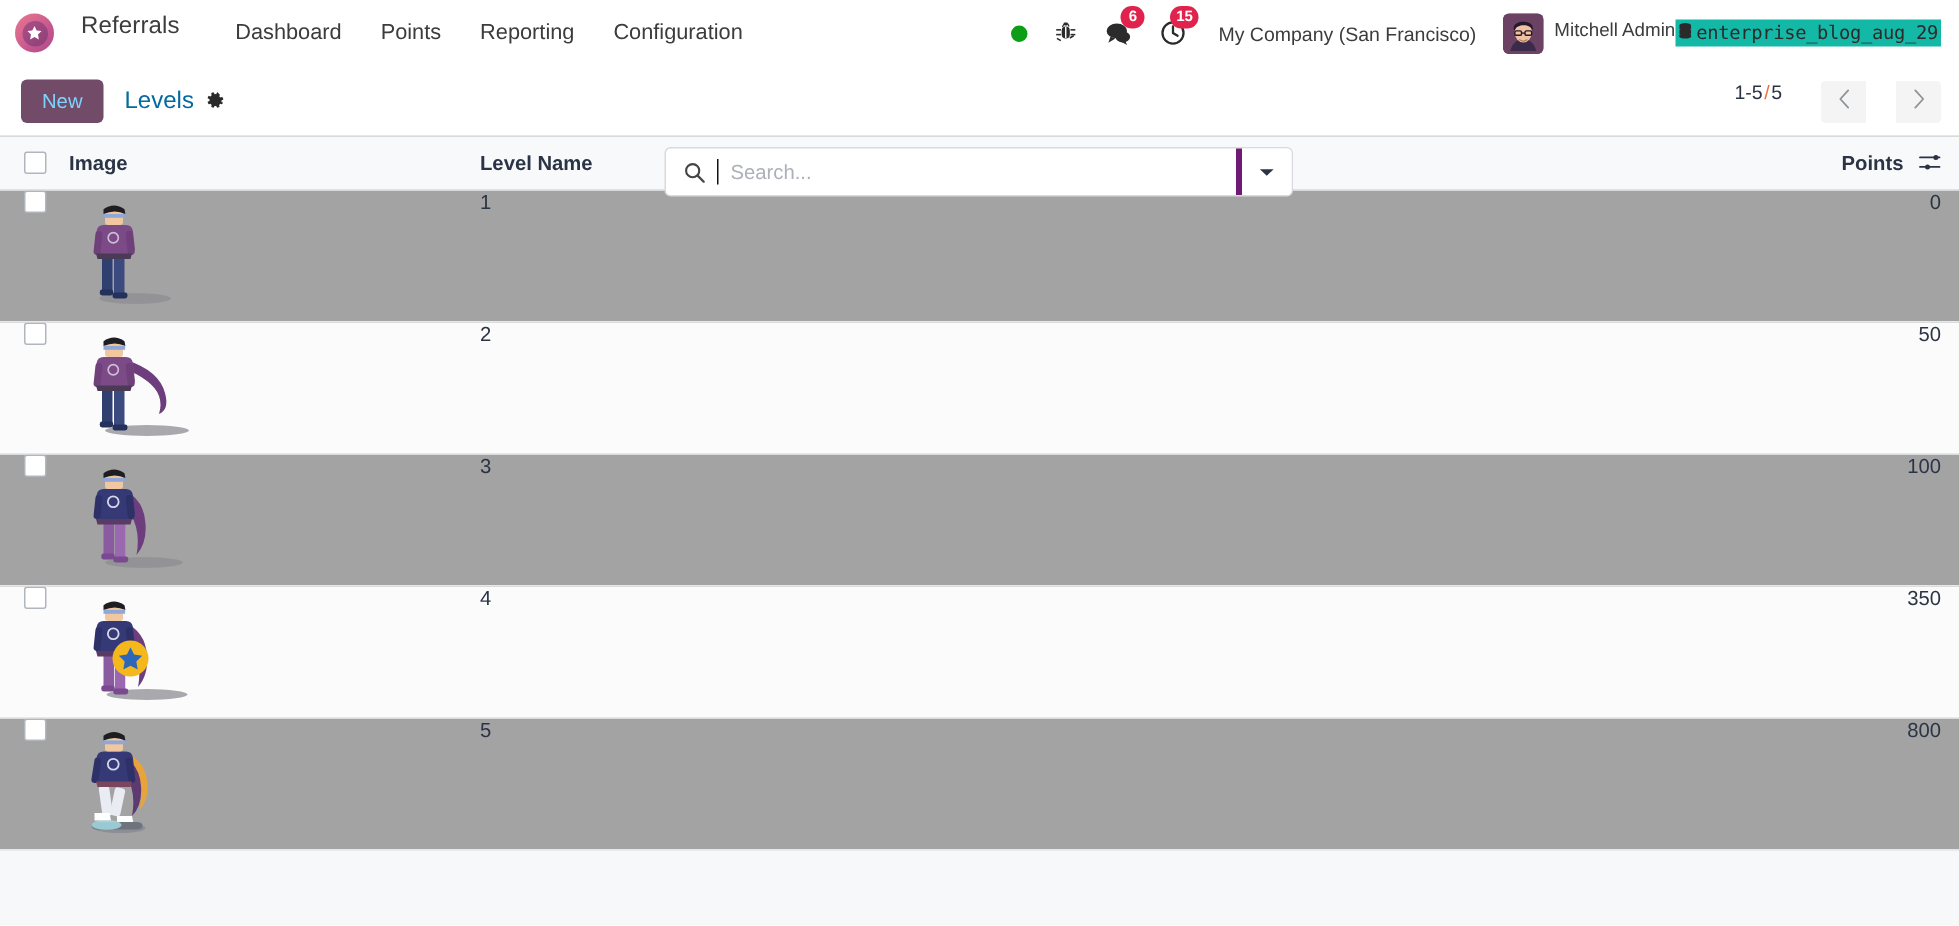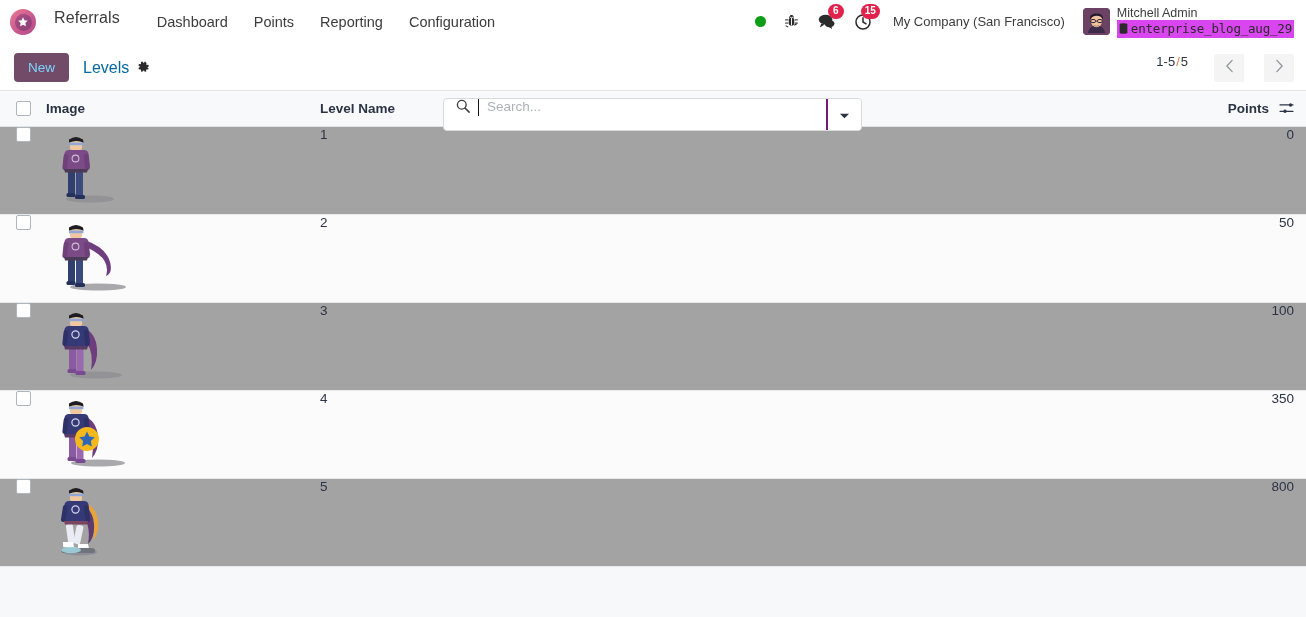--- a/index.html
+++ b/index.html
@@ -96,25 +96,25 @@
     padding-left: 6px; cursor: pointer;
   }
   .avatar {
     width: 27px; height: 27px;
     border-radius: 4px;
     background: #5b3654;
     position: relative;
     overflow: hidden;
     flex: none;
   }
-  .user-text { display: flex; flex-direction: column; line-height: 1.15; }
+  .user-text { display: flex; flex-direction: row; line-height: 1.15; }
   .user-name { font-size: 12.5px; color: #3c3c3c; white-space: nowrap; }
   .db-row {
     display: flex; align-items: center; gap: 3px;
-    background: #d946ef;
+    background: #14b8a6;
     padding: 0 2px;
     width: fit-content;
   }
   .db-name {
     font-family: "DejaVu Sans Mono", monospace;
     font-size: 12.5px;
     color: #2b2b2b;
     white-space: nowrap;
     letter-spacing: -0.2px;
   }
@@ -157,23 +157,24 @@
     height: 33px;
     display: flex;
     align-items: stretch;
     border: 1px solid #d8dadd;
     border-radius: 4px;
     background: #fff;
   }
   .search-main {
     flex: 1;
     display: flex;
+    align-items: center;
     gap: 8px;
     padding: 0 8px 0 12px;
-    border-right: 2px solid #701a75;
+    border-right: 4px solid #701a75;
     position: relative;
   }
   .search-icon { color: #444; display: flex; flex: none; }
   .search-caret {
     width: 1px; height: 17px; background: #111;
     animation: blink 1.06s step-end infinite;
   }
   @keyframes blink { 50% { opacity: 0; } }
   .search-placeholder {
     font-size: 13.5px;

